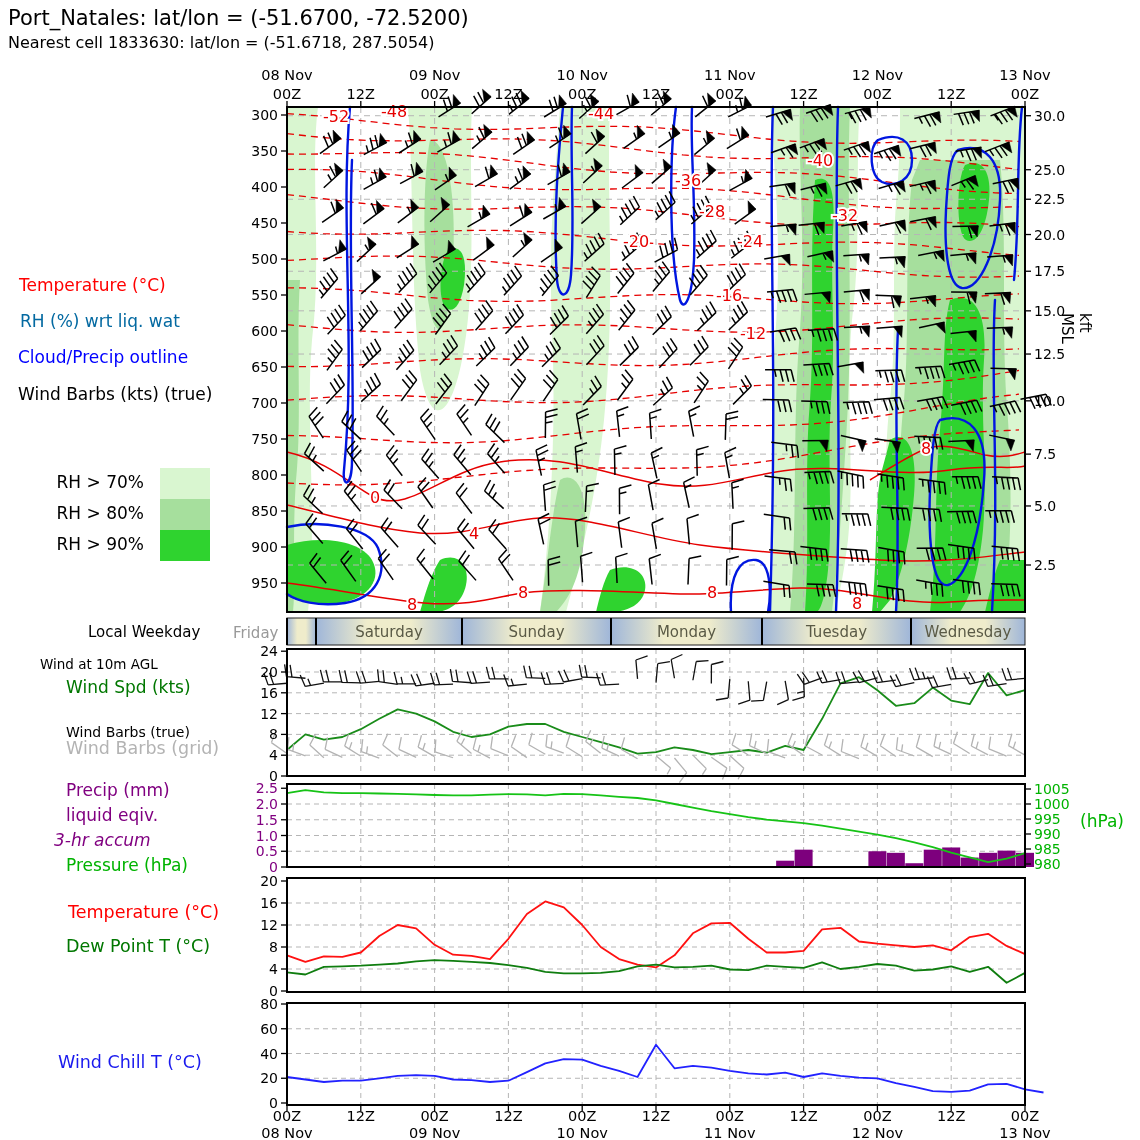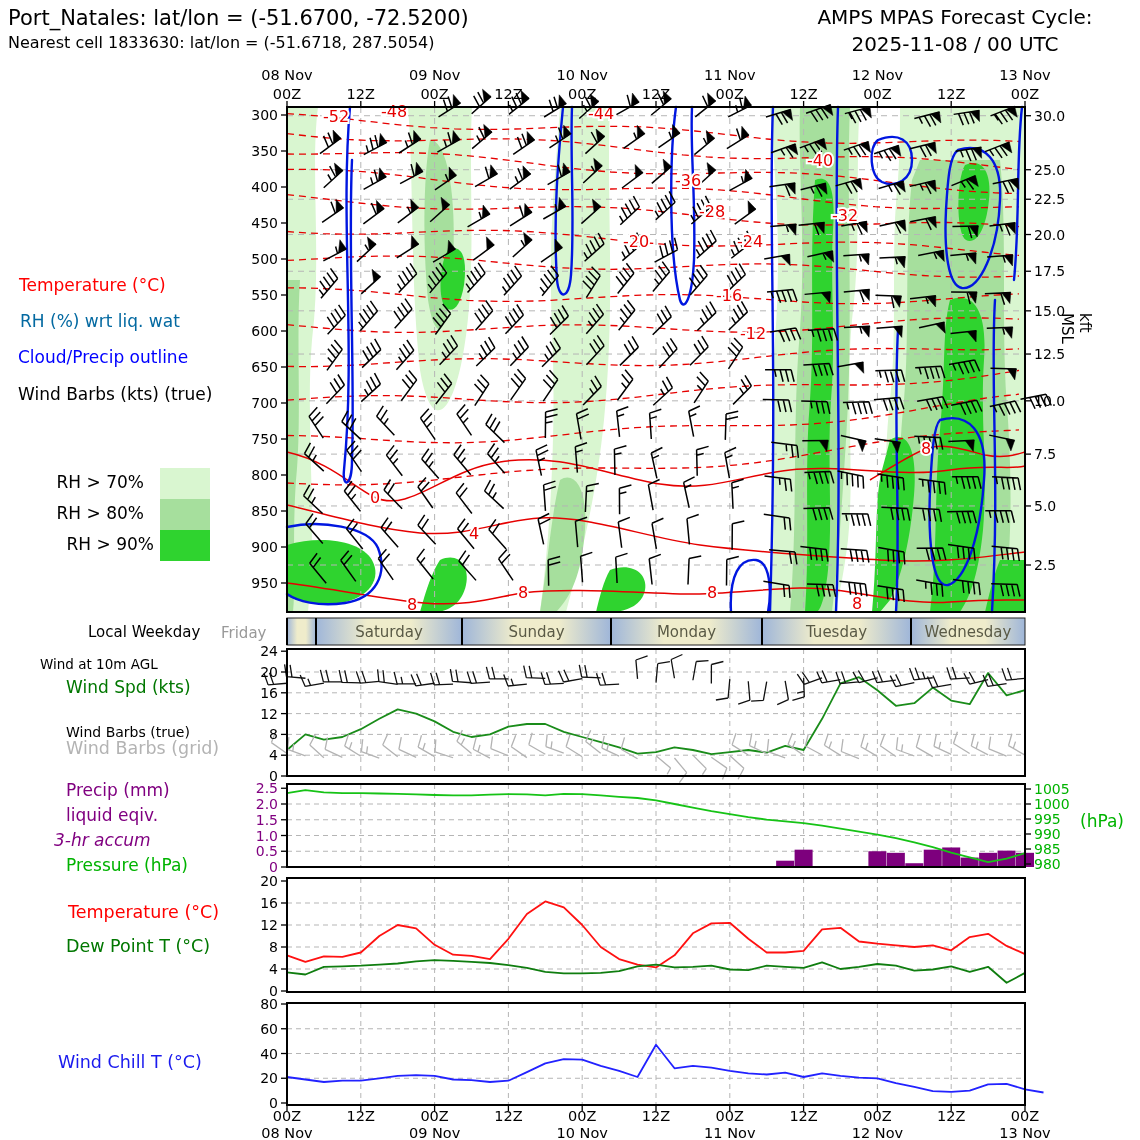--- a/index.html
+++ b/index.html
@@ -7,21 +7,21 @@
         font-family:"DejaVu Sans",sans-serif;}
   #plot{position:absolute;left:0;top:0;}
   .lbl{position:absolute;white-space:nowrap;font-family:"DejaVu Sans",sans-serif;color:#000;}
   .t1{font-size:21px;}
   .t2{font-size:16px;}
   .tr{font-size:20px;text-align:center;line-height:27px;}
   .cell{font-size:23px;text-align:right;line-height:35px;}
   .leg{font-size:17px;}
   .red{color:#ff0000;} .grn{color:#0369a1;} .blu{color:#0000ff;}
   .dgrn{color:#007700;} .bgrn{color:#00b300;} .gray{color:#b3b3b3;}
-  .purp{color:#800080;} .wcblu{color:#1a1aee;margin-top:12px;} .fri{color:#999;}
+  .purp{color:#800080;} .wcblu{color:#1a1aee;margin-top:12px;} .fri{color:#999;margin-left:12px;}
   .rhlab{font-size:17px;text-align:right;width:132px;}
   .sw{position:absolute;left:160px;width:50px;height:31px;}
   .small{font-size:13.5px;}
   .kft{position:absolute;font-size:15px;transform:rotate(90deg);transform-origin:left top;}
   svg text{font-family:"DejaVu Sans",sans-serif;}
 </style>
 </head>
 <body>
 
 <div id="wrap">
@@ -1553,34 +1553,30 @@
         <text x="656" y="1121" font-size="14.5" fill="#000" text-anchor="middle">12Z</text>
         <line x1="803.6" y1="1105" x2="803.6" y2="1111" stroke="#000" stroke-width="1.3"></line>
         <text x="803.6" y="1121" font-size="14.5" fill="#000" text-anchor="middle">12Z</text>
         <line x1="951.2" y1="1105" x2="951.2" y2="1111" stroke="#000" stroke-width="1.3"></line>
         <text x="951.2" y="1121" font-size="14.5" fill="#000" text-anchor="middle">12Z</text>
       </g>
     </svg>
 
   <div class="lbl t1" style="left:8px;top:6px;">Port_Natales: lat/lon = (-51.6700, -72.5200)</div>
   <div class="lbl t2" style="left:8px;top:33px;">Nearest cell 1833630: lat/lon = (-51.6718, 287.5054)</div>
-  <div class="lbl tr" style="left:790px;top:4px;width:330px;">
-    <span>AMPS MPAS Forecast Cycle:</span><br>
-    <span>2025-11-08 / 00 UTC</span>
-  </div>
 
 
   <div class="lbl leg red" style="left:19px;top:275px;">Temperature (°C)</div>
   <div class="lbl leg grn" style="left:20px;top:311px;">RH (%) wrt liq. wat</div>
   <div class="lbl leg blu" style="left:18px;top:347px;">Cloud/Precip outline</div>
   <div class="lbl leg" style="left:18px;top:384px;">Wind Barbs (kts) (true)</div>
 
   <div class="lbl rhlab" style="left:12px;top:472px;">RH &gt; 70%</div>
   <div class="lbl rhlab" style="left:12px;top:503px;">RH &gt; 80%</div>
-  <div class="lbl rhlab" style="left:22px;top:534px;">RH &gt; 90%</div>
+  <div class="lbl rhlab" style="left:12px;top:534px;">RH &gt; 90%</div>
   <div class="sw" id="sw0" style="top: 468px; background: rgb(217, 246, 208);"></div>
   <div class="sw" id="sw1" style="top: 499px; background: rgb(166, 223, 157);"></div>
   <div class="sw" id="sw2" style="top: 530px; background: rgb(47, 211, 47);"></div>
 
   <div class="lbl" style="left:88px;top:623px;font-size:15px;">Local Weekday</div>
   <div class="lbl fri" style="left:221px;top:624px;font-size:15px;">Friday</div>
 
   <div class="lbl small" style="left:40px;top:656px;">Wind at 10m AGL</div>
   <div class="lbl leg dgrn" style="left:66px;top:677px;">Wind Spd (kts)</div>
   <div class="lbl leg" style="left:66px;top:724px;font-size:14px;">Wind Barbs (true)</div>

